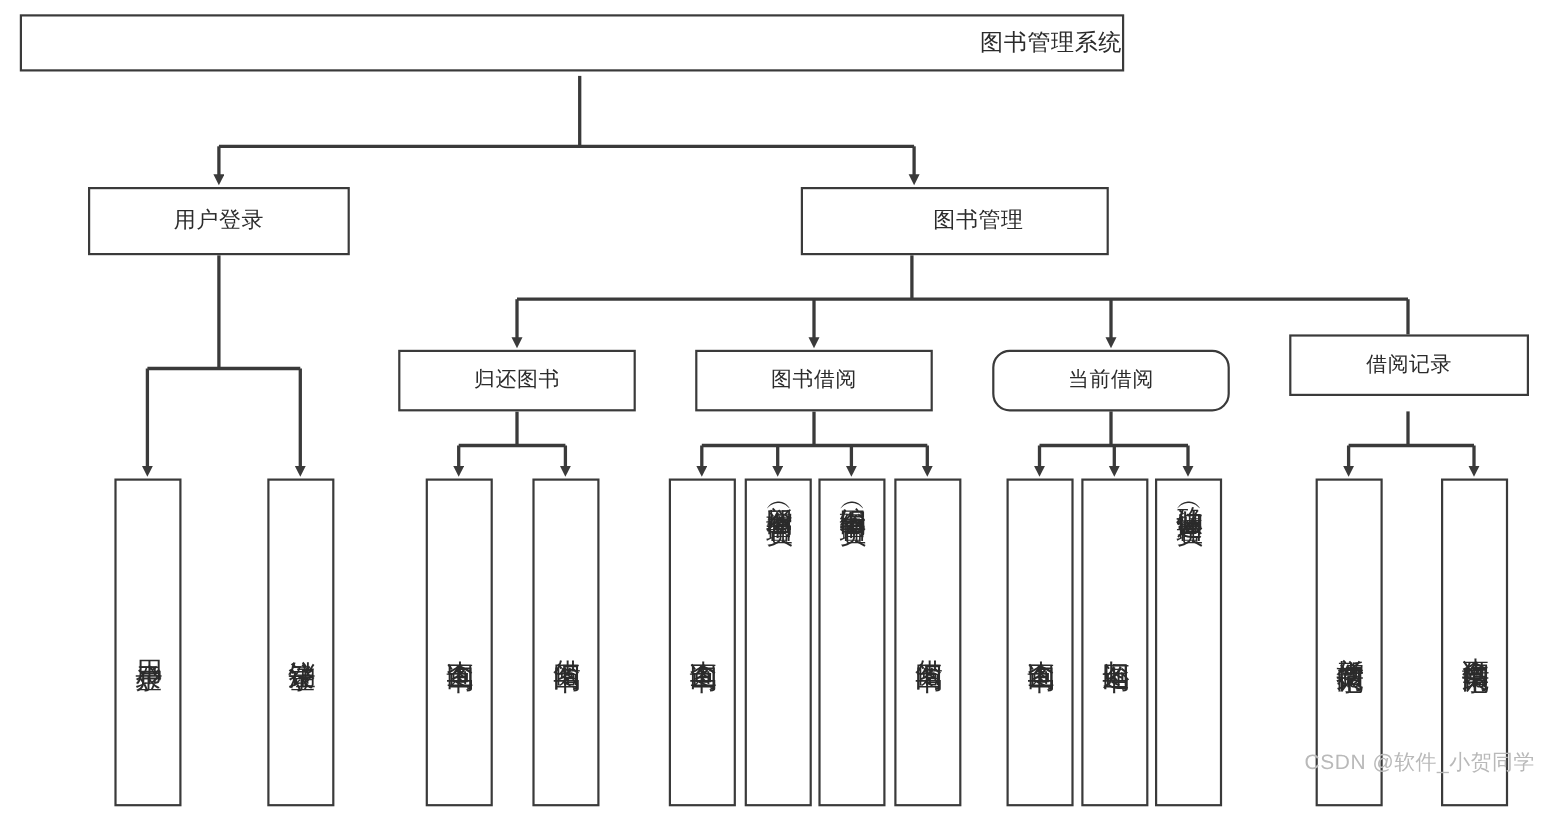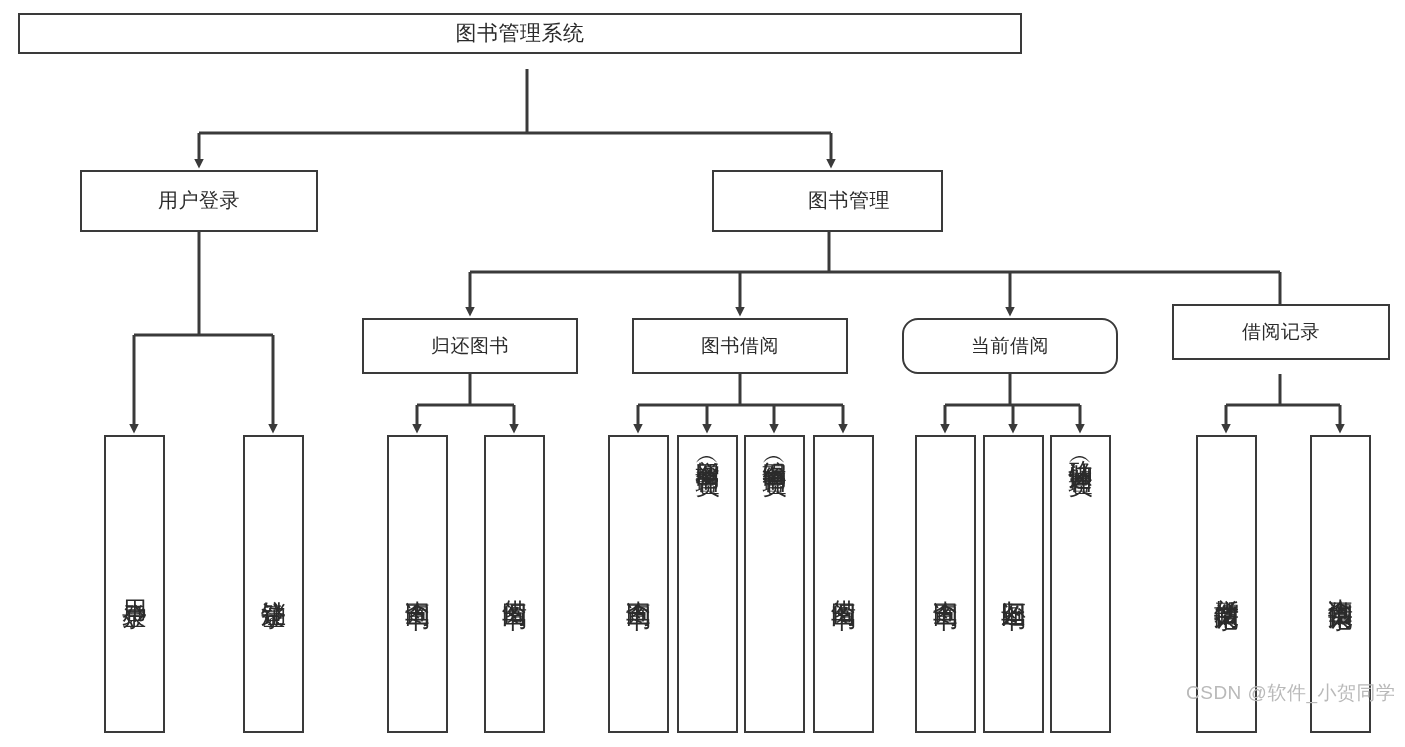--- a/index.html
+++ b/index.html
@@ -40,21 +40,22 @@
     display: block;
     text-align: center;
     line-height: 1.06;
     letter-spacing: 0.5px;
   }
   
   .node.root {
     left: 18px;
     top: 13px;
     width: 1004px;
-    height: 41px;
+    height: 52px;
+    justify-content: flex-end;
   }
   .node.root .label {
     font-size: 21px;
   }
   
   .node.lvl1 {
     height: 62px;
   }
   .node.lvl1 .label {
     font-size: 20px;
@@ -156,21 +157,21 @@
     </g>
   </svg>
 
   <div class="node root">
     <span class="label">图书管理系统</span>
   </div>
 
   <div class="node lvl1" style="left:80px; top:170px; width:238px;">
     <span class="label">用户登录</span>
   </div>
-  <div class="node lvl1" style="left:712px; top:170px; width:231px;padding-left:43px;">
+  <div class="node lvl1" style="left:728px; top:170px; width:280px;padding-left:43px;">
     <span class="label">图书管理</span>
   </div>
 
   <div class="node lvl2" style="left:362px; top:318px; width:216px;">
     <span class="label">归还图书</span>
   </div>
   <div class="node lvl2" style="left:632px; top:318px; width:216px;">
     <span class="label">图书借阅</span>
   </div>
   <div class="node lvl2" style="left:902px; top:318px; width:216px;border-radius:16px;">

